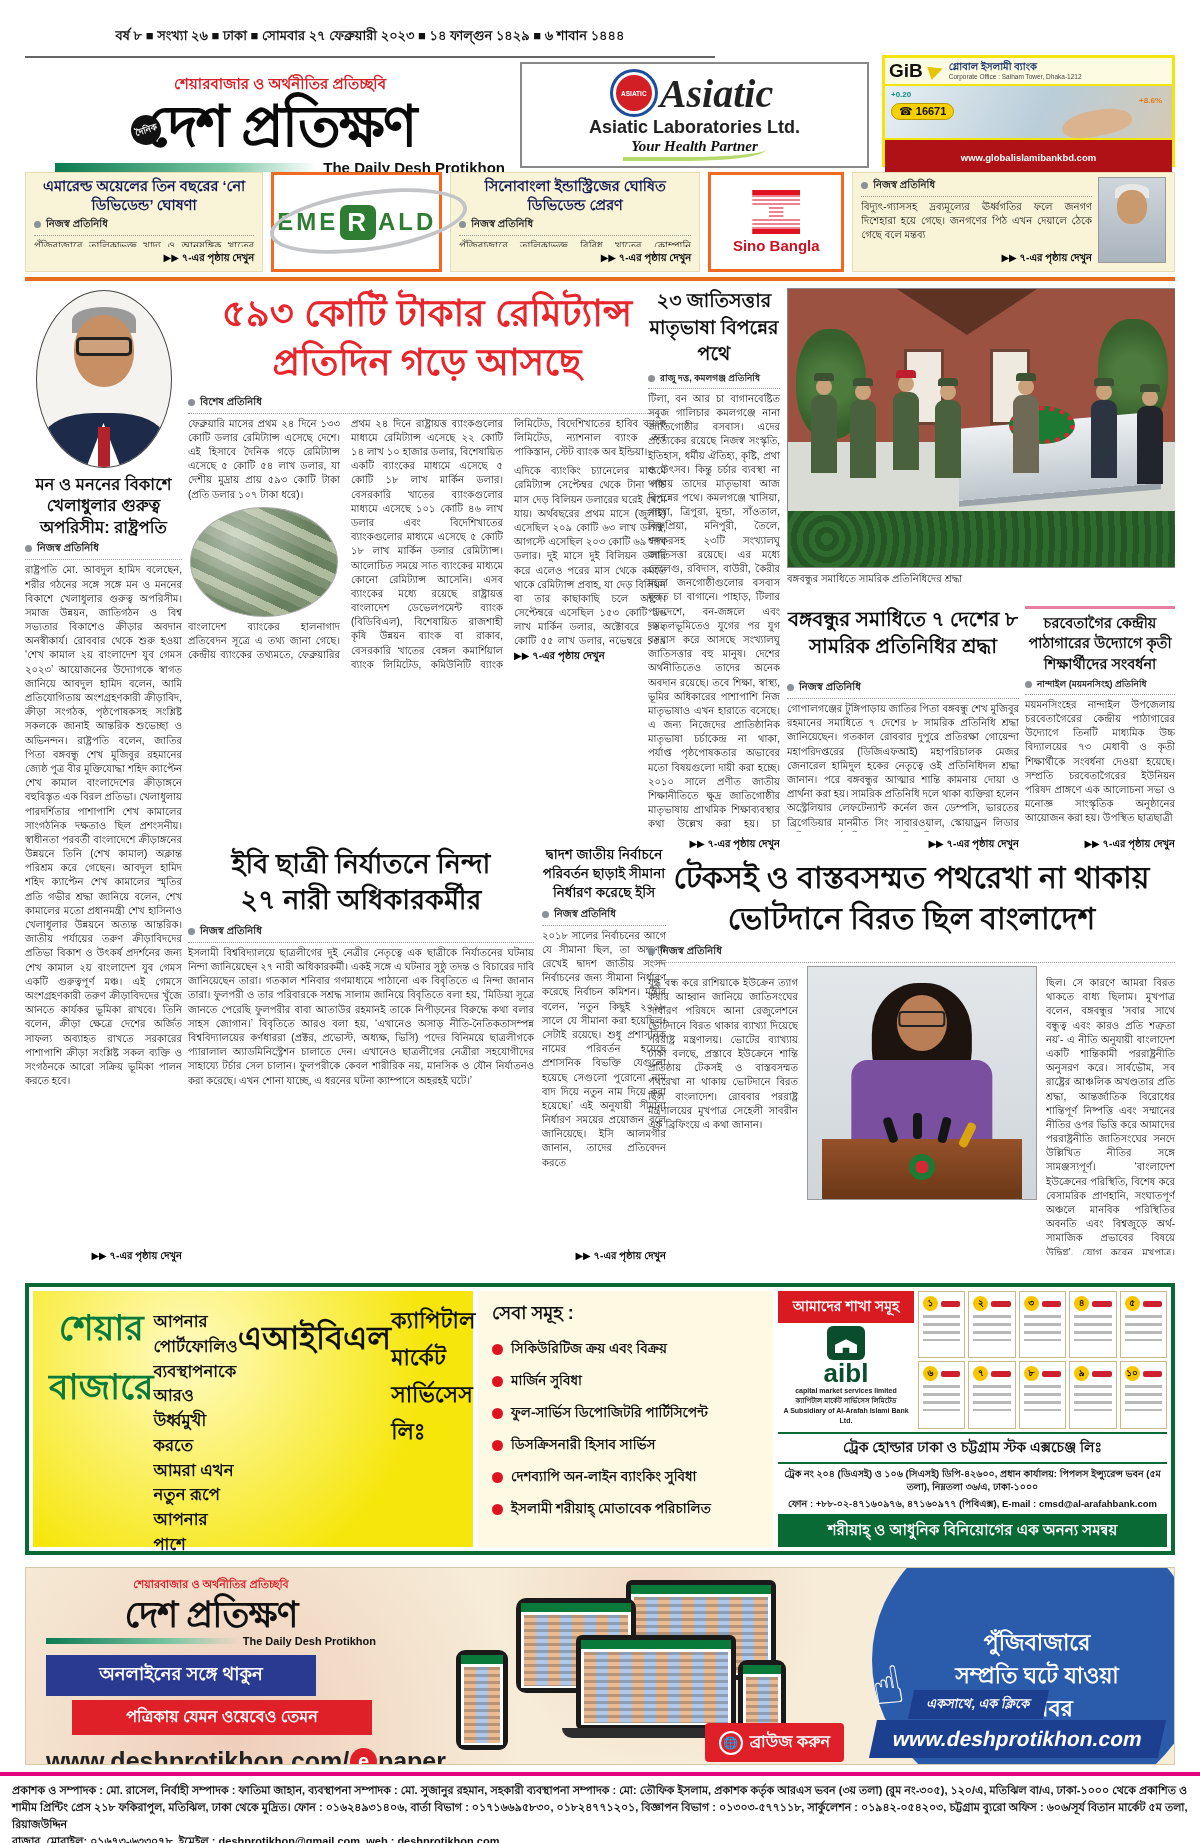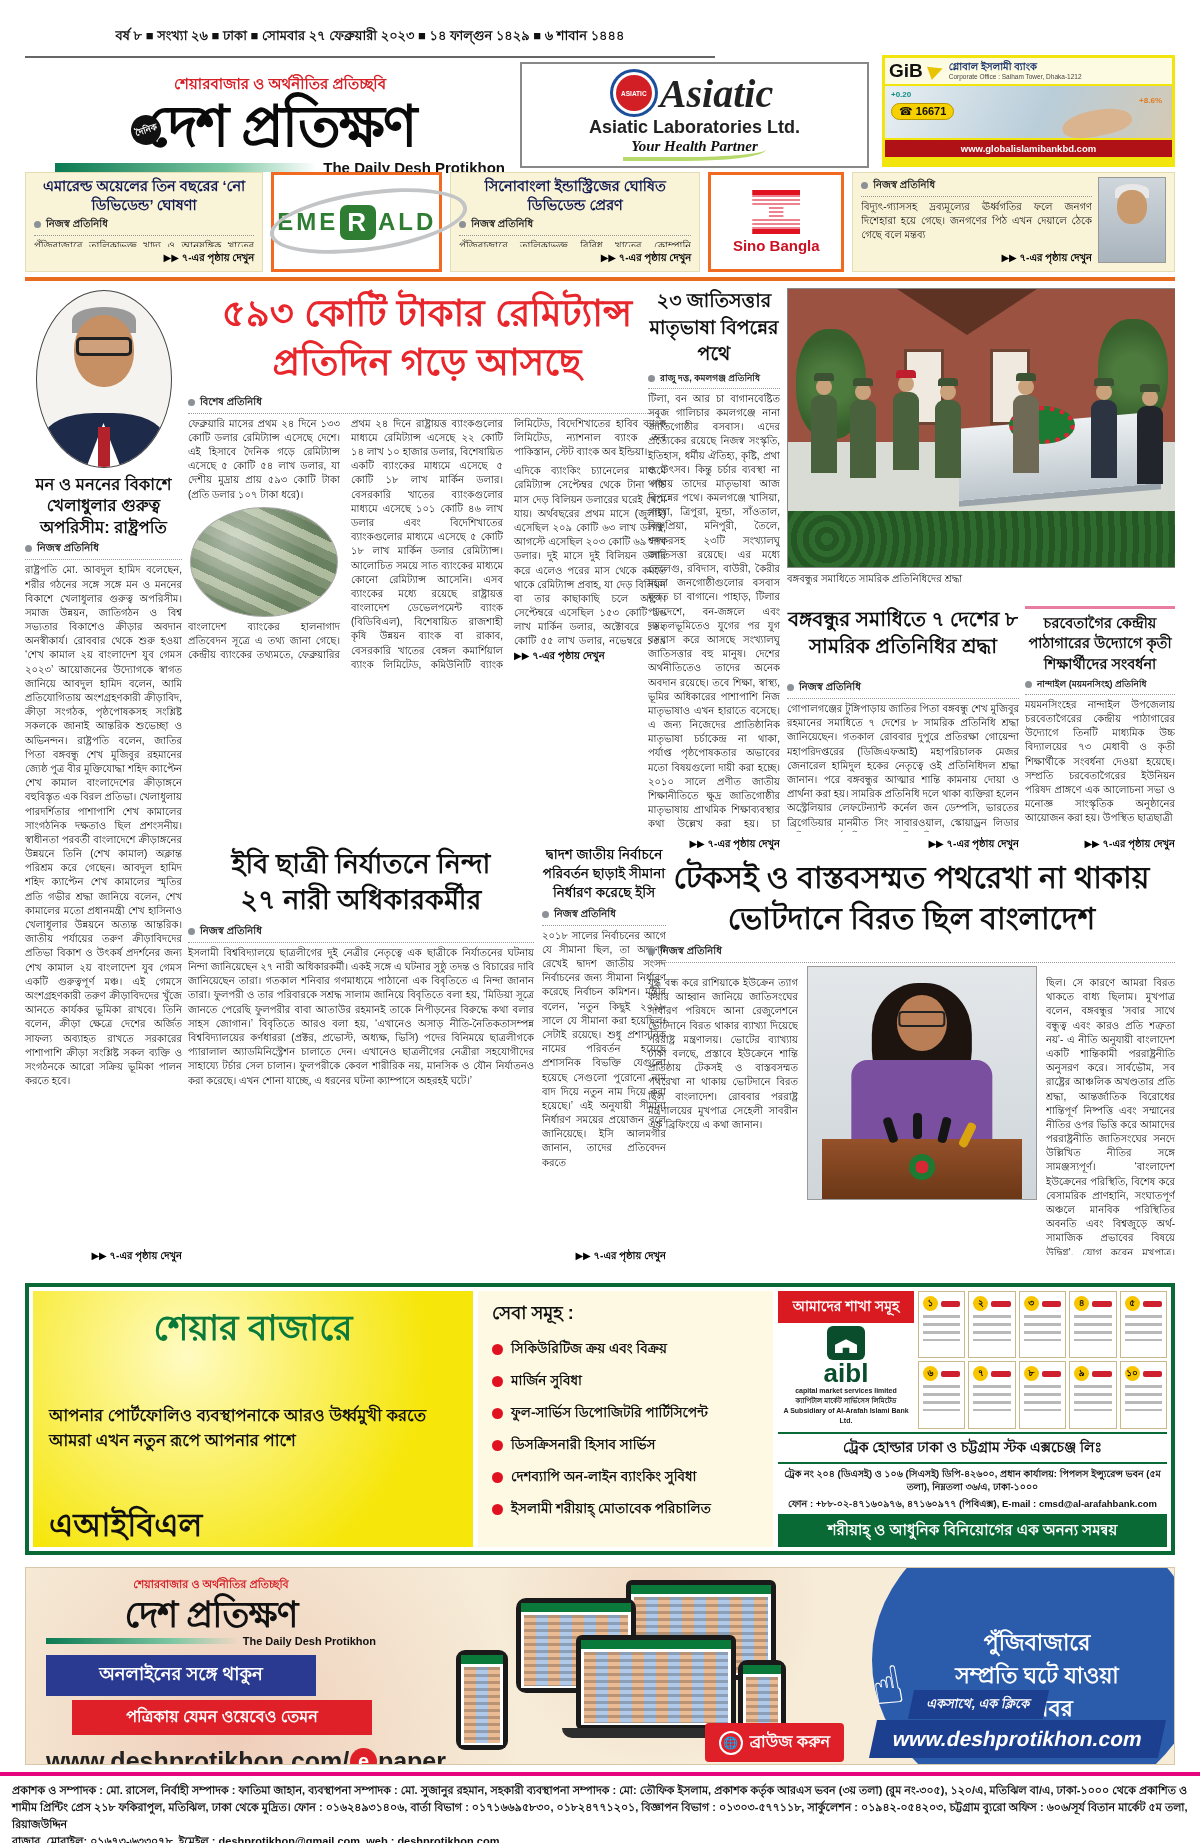--- a/index.html
+++ b/index.html
@@ -40,21 +40,21 @@
   .gib-corp{font-size:6.5px;color:#444;line-height:1.3;}
   .gib-mid{position:relative;height:52px;margin-top:2px;
            background:linear-gradient(115deg,#e8eff3,#b9cdd9 55%,#d4c9b5);}
   .gib-num1{position:absolute;left:6px;top:4px;color:#0f8f83;font-size:8px;font-weight:bold;}
   .gib-num2{position:absolute;right:10px;top:10px;color:#e07b1f;font-size:8px;font-weight:bold;}
   .gib-hand{position:absolute;right:40px;bottom:2px;width:70px;height:26px;background:#d9b48f;
             border-radius:50% 60% 40% 50%;transform:rotate(-12deg);}
   .gib-hot{position:absolute;left:6px;bottom:18px;background:#f7d000;border:1px solid #b89a00;
            border-radius:10px;padding:1px 7px;font-size:11px;font-weight:900;color:#111;}
   .gib-web{margin-top:2px;background:#b01116;color:#fff;font-size:9.5px;font-weight:bold;
-           text-align:center;padding:3px 0;}
+           text-align:center;padding:12px 0;}
   
   .teasers{top:172px;left:25px;width:1150px;height:100px;display:flex;gap:8px;}
   .teaser{background:#f9f3d8;border:1px solid #e6dcb4;padding:4px 8px;overflow:hidden;
           display:flex;flex-direction:column;}
   .teaser h3{font-size:14.5px;text-align:center;color:#10194f;margin:0 0 1px;line-height:1.3;font-weight:900;}
   .byline{display:flex;align-items:center;gap:5px;font-size:10px;font-weight:bold;color:#222;}
   .byline::before{content:"";width:7px;height:7px;border-radius:50%;background:#8b9196;flex:none;}
   .drule{border-bottom:1.5px dotted #999;margin:2px 0 3px;}
   .t-body{font-size:10px;margin:0;text-align:justify;line-height:1.38;flex:1;overflow:hidden;}
   .more{font-weight:bold;font-size:10px;white-space:nowrap;color:#000;}
@@ -165,21 +165,21 @@
           background:#7b4fa0;border-radius:16px 16px 0 0;}
   .w-podium{position:absolute;bottom:0;left:6%;right:6%;height:26%;
             background:linear-gradient(#95512a,#6b3716);}
   .w-logo{position:absolute;bottom:8%;left:50%;transform:translateX(-50%);width:26px;height:26px;
           border-radius:50%;background:radial-gradient(circle,#d62834 35%,#1c7a33 36%);}
   .mic{position:absolute;width:9px;height:26px;background:#151515;border-radius:4px;}
   
   .ad-aibl{top:1283px;left:25px;width:1150px;height:272px;border:4px solid #0a6a36;background:#fff;
            box-sizing:border-box;display:flex;padding:4px;gap:5px;}
   .aibl-left{width:440px;flex:none;background:radial-gradient(circle at 35% 25%,#fffbc2,#f6e60a 70%);
-             padding:10px 16px;box-sizing:border-box;display:flex;flex-direction:column;gap:35px;}
+             padding:10px 16px;box-sizing:border-box;display:flex;flex-direction:row;}
   .sb-title{color:#0a7a3a;font-size:35px;font-weight:900;text-align:center;margin:0;}
   .sb-sub{font-size:16.5px;font-weight:900;color:#111;margin-top:8px;line-height:1.5;}
   .sb-co1{font-size:32px;font-weight:900;margin-top:12px;}
   .sb-co2{font-size:22px;font-weight:900;margin-top:2px;}
   .aibl-mid{width:295px;flex:none;background:#fdf9e3;padding:8px 14px;box-sizing:border-box;}
   .svc-title{font-size:18px;font-weight:900;margin:0 0 8px;}
   .svc{display:flex;align-items:center;gap:8px;font-size:13.5px;font-weight:bold;margin-bottom:9px;}
   .svc::before{content:"";width:11px;height:11px;border-radius:50%;background:#e01220;flex:none;}
   .aibl-right{flex:1;display:flex;flex-direction:column;gap:3px;}
   .aibl-row1{display:flex;gap:4px;flex:1;}

